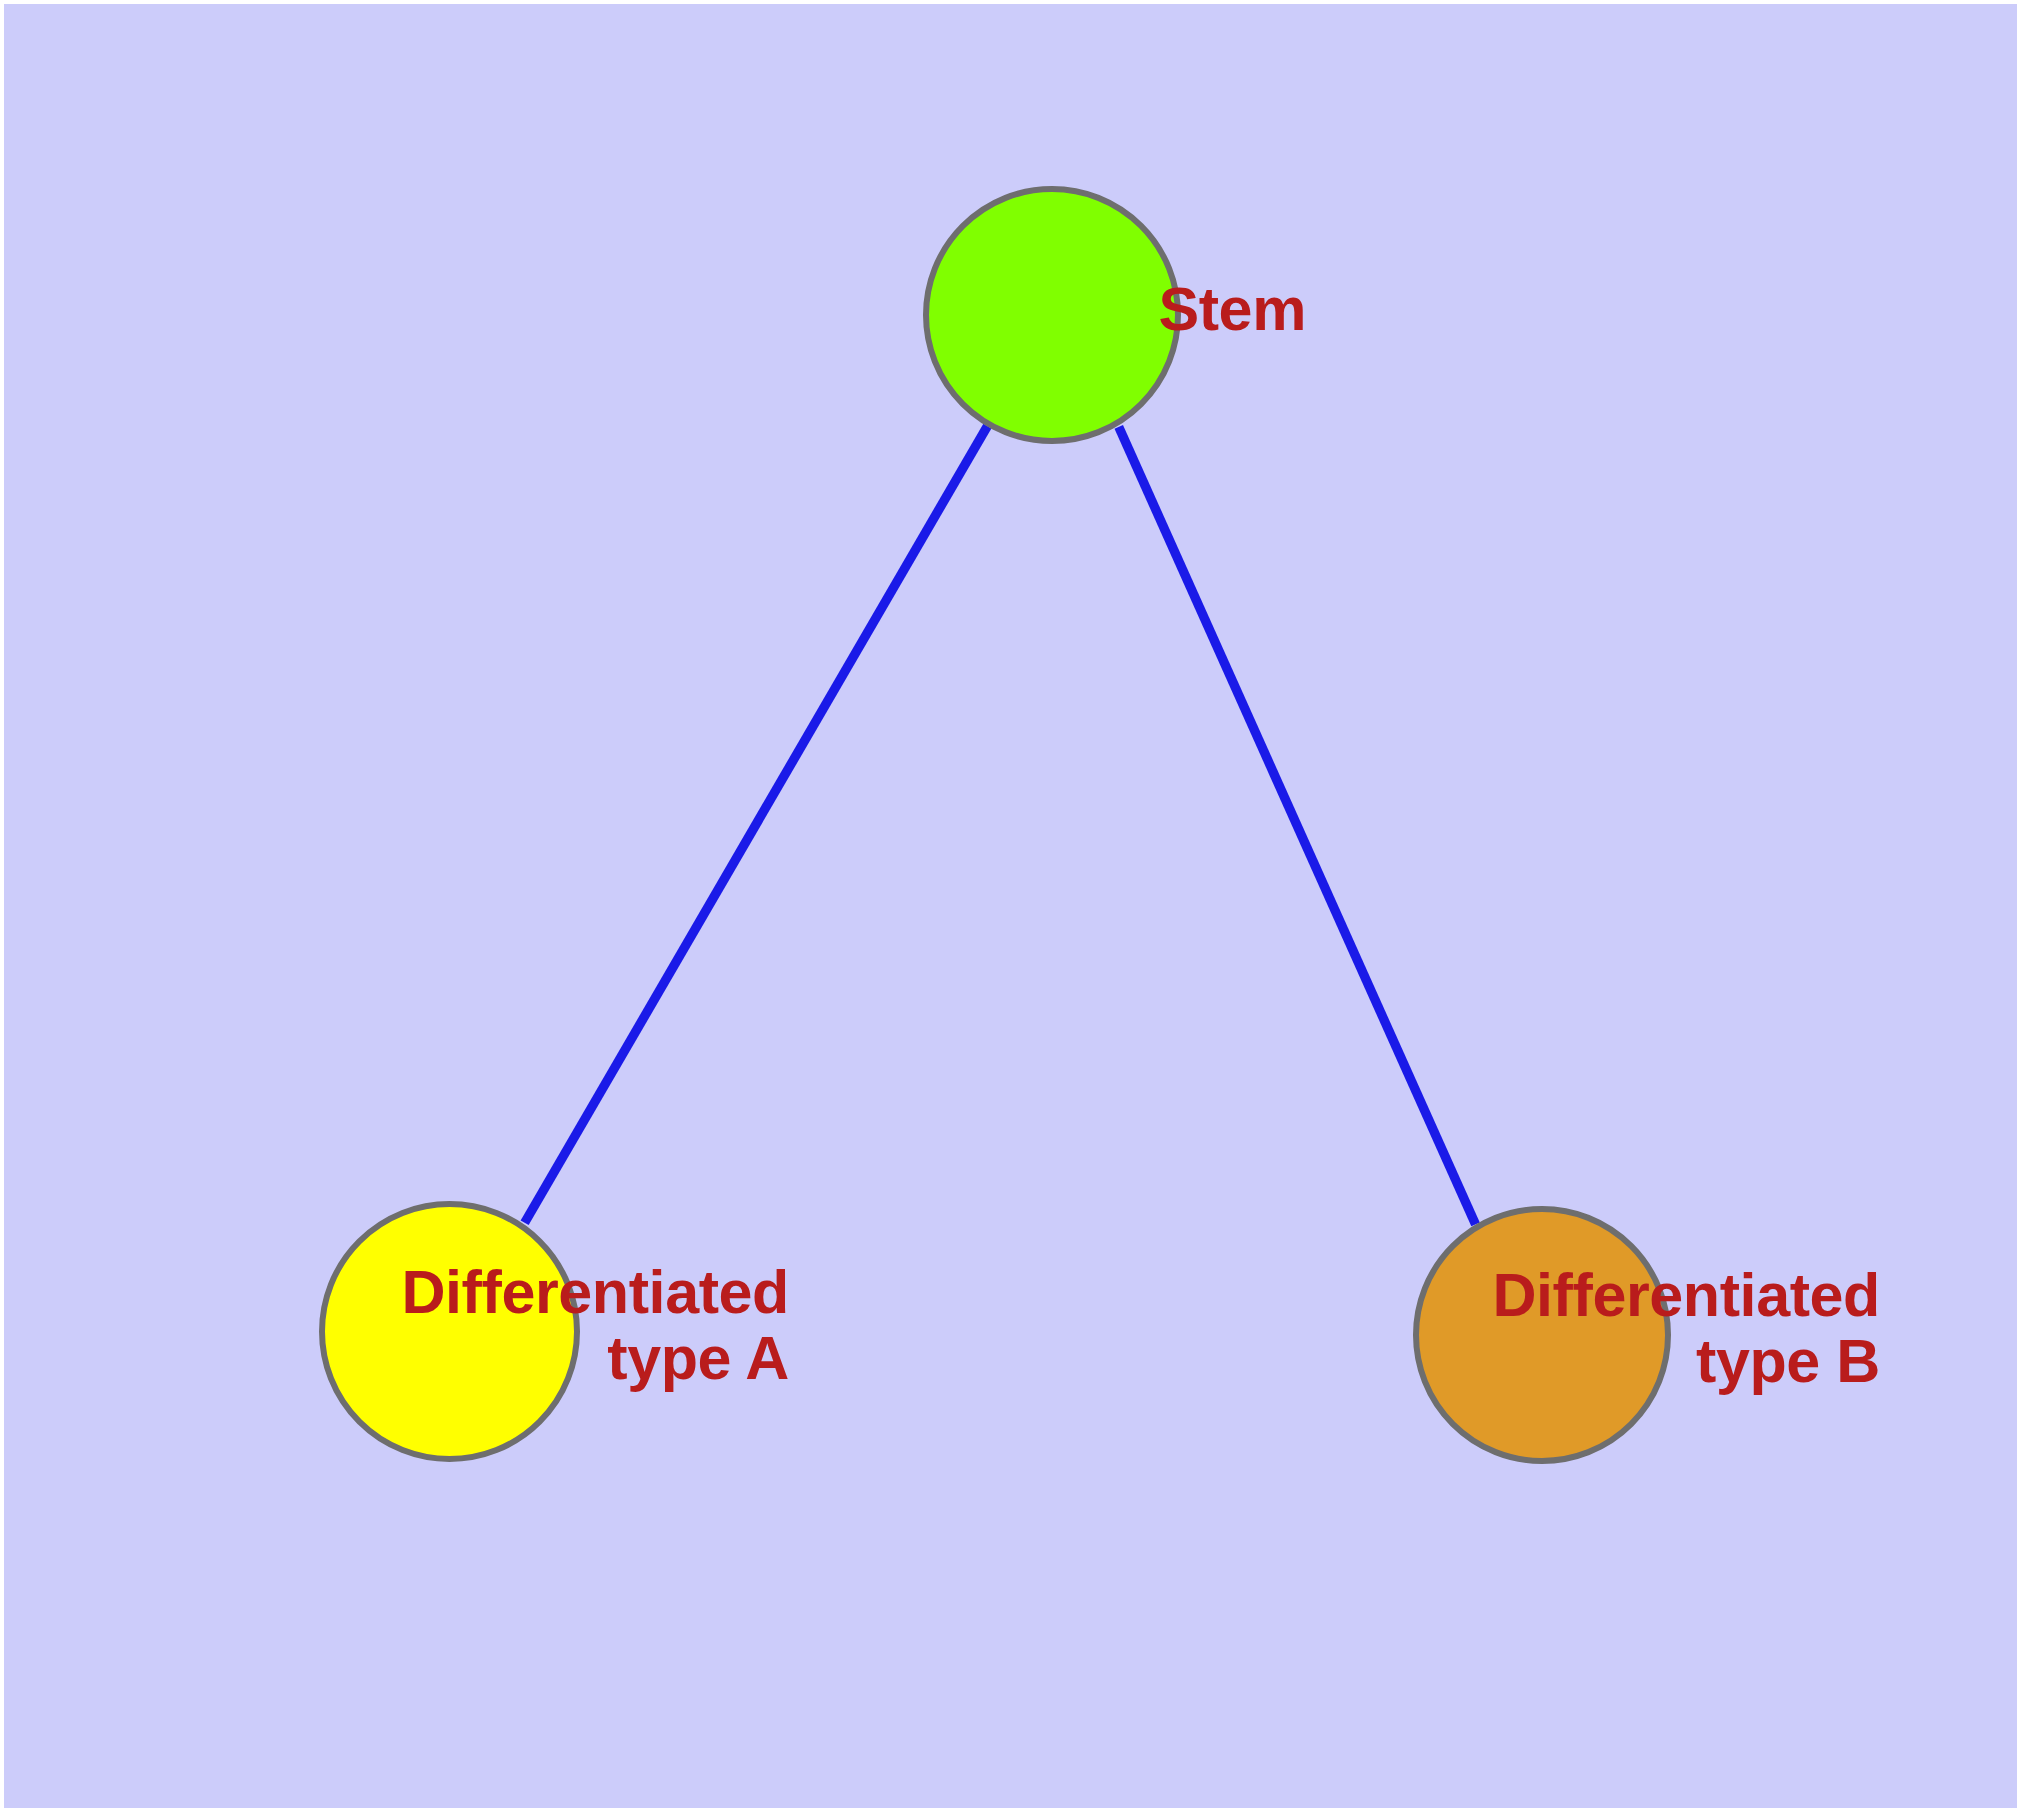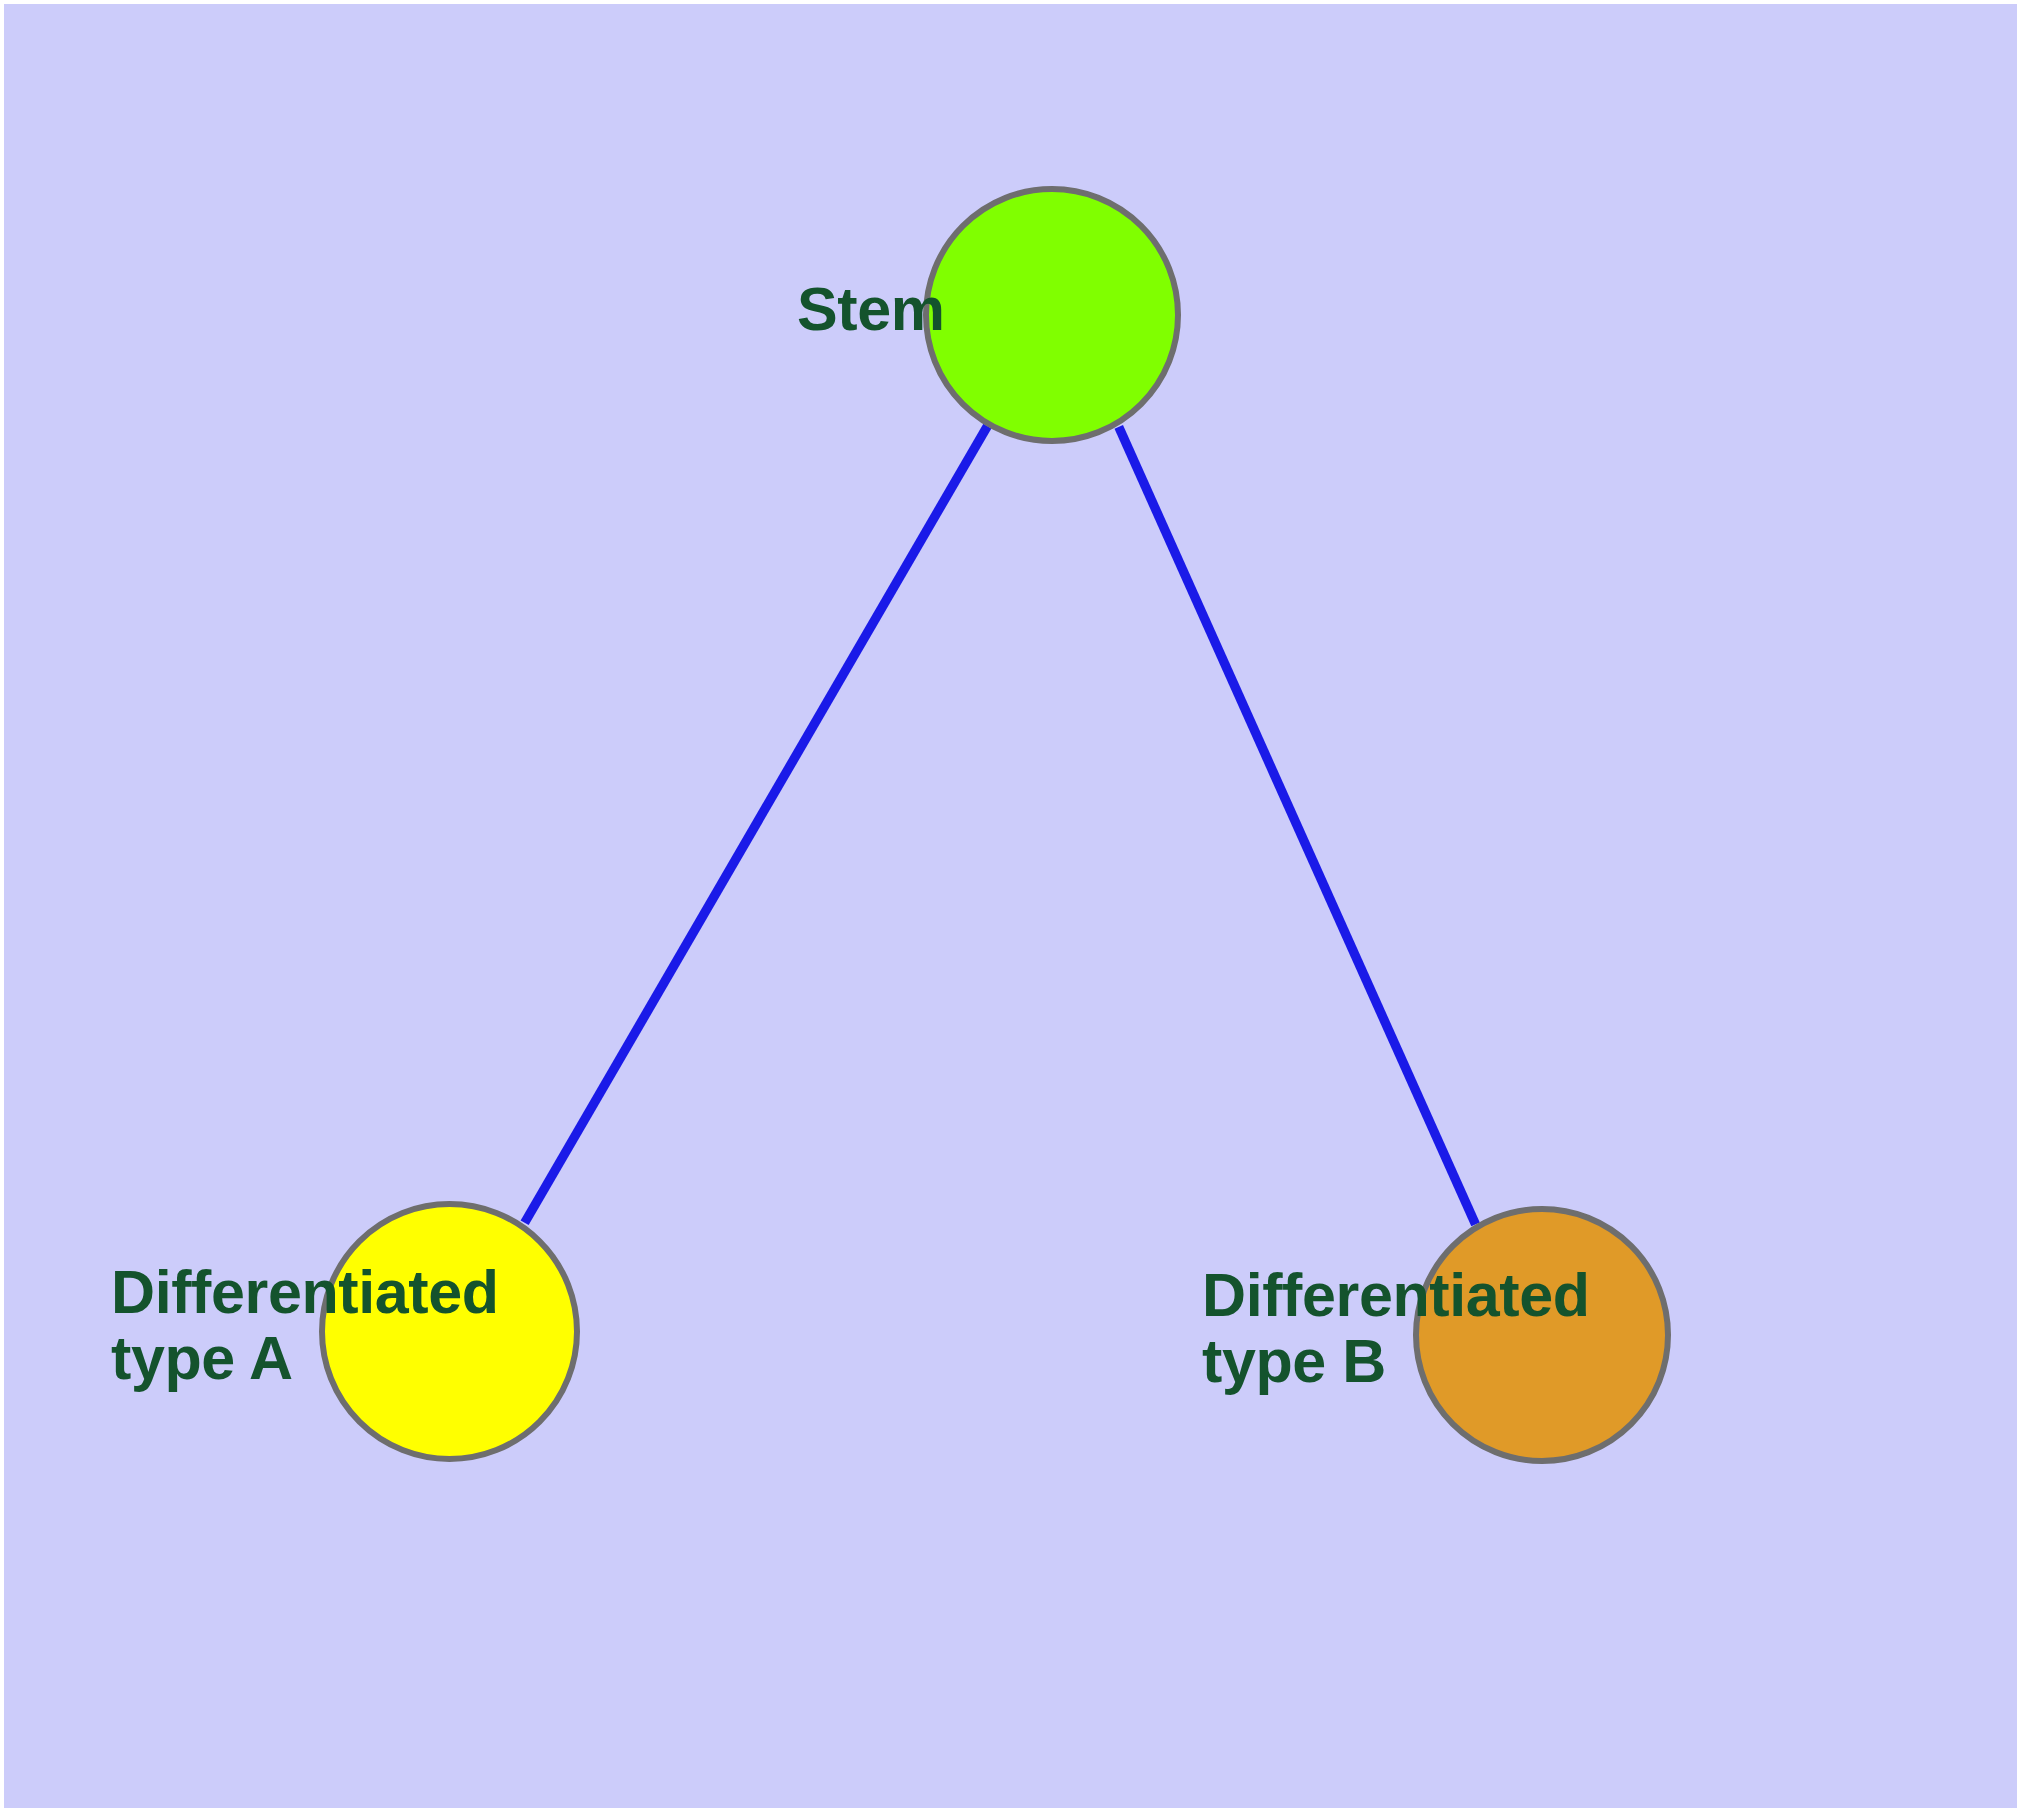--- a/index.html
+++ b/index.html
@@ -30,22 +30,22 @@
     height: 1812px;
   }
   .node {
     position: absolute;
     border-radius: 50%;
     box-sizing: border-box;
     border: 6px solid #6e6e6e;
   }
   .node-label {
     position: absolute;
-    text-align: left;
-    color: #14532d;
+    text-align: right;
+    color: #b91c1c;
     font-weight: bold;
     line-height: 1.08;
     white-space: pre-line;
     letter-spacing: -0.4px;
     pointer-events: none;
   }
   .node-stem {
     background: #80ff00;
   }
   .node-diff-a {

